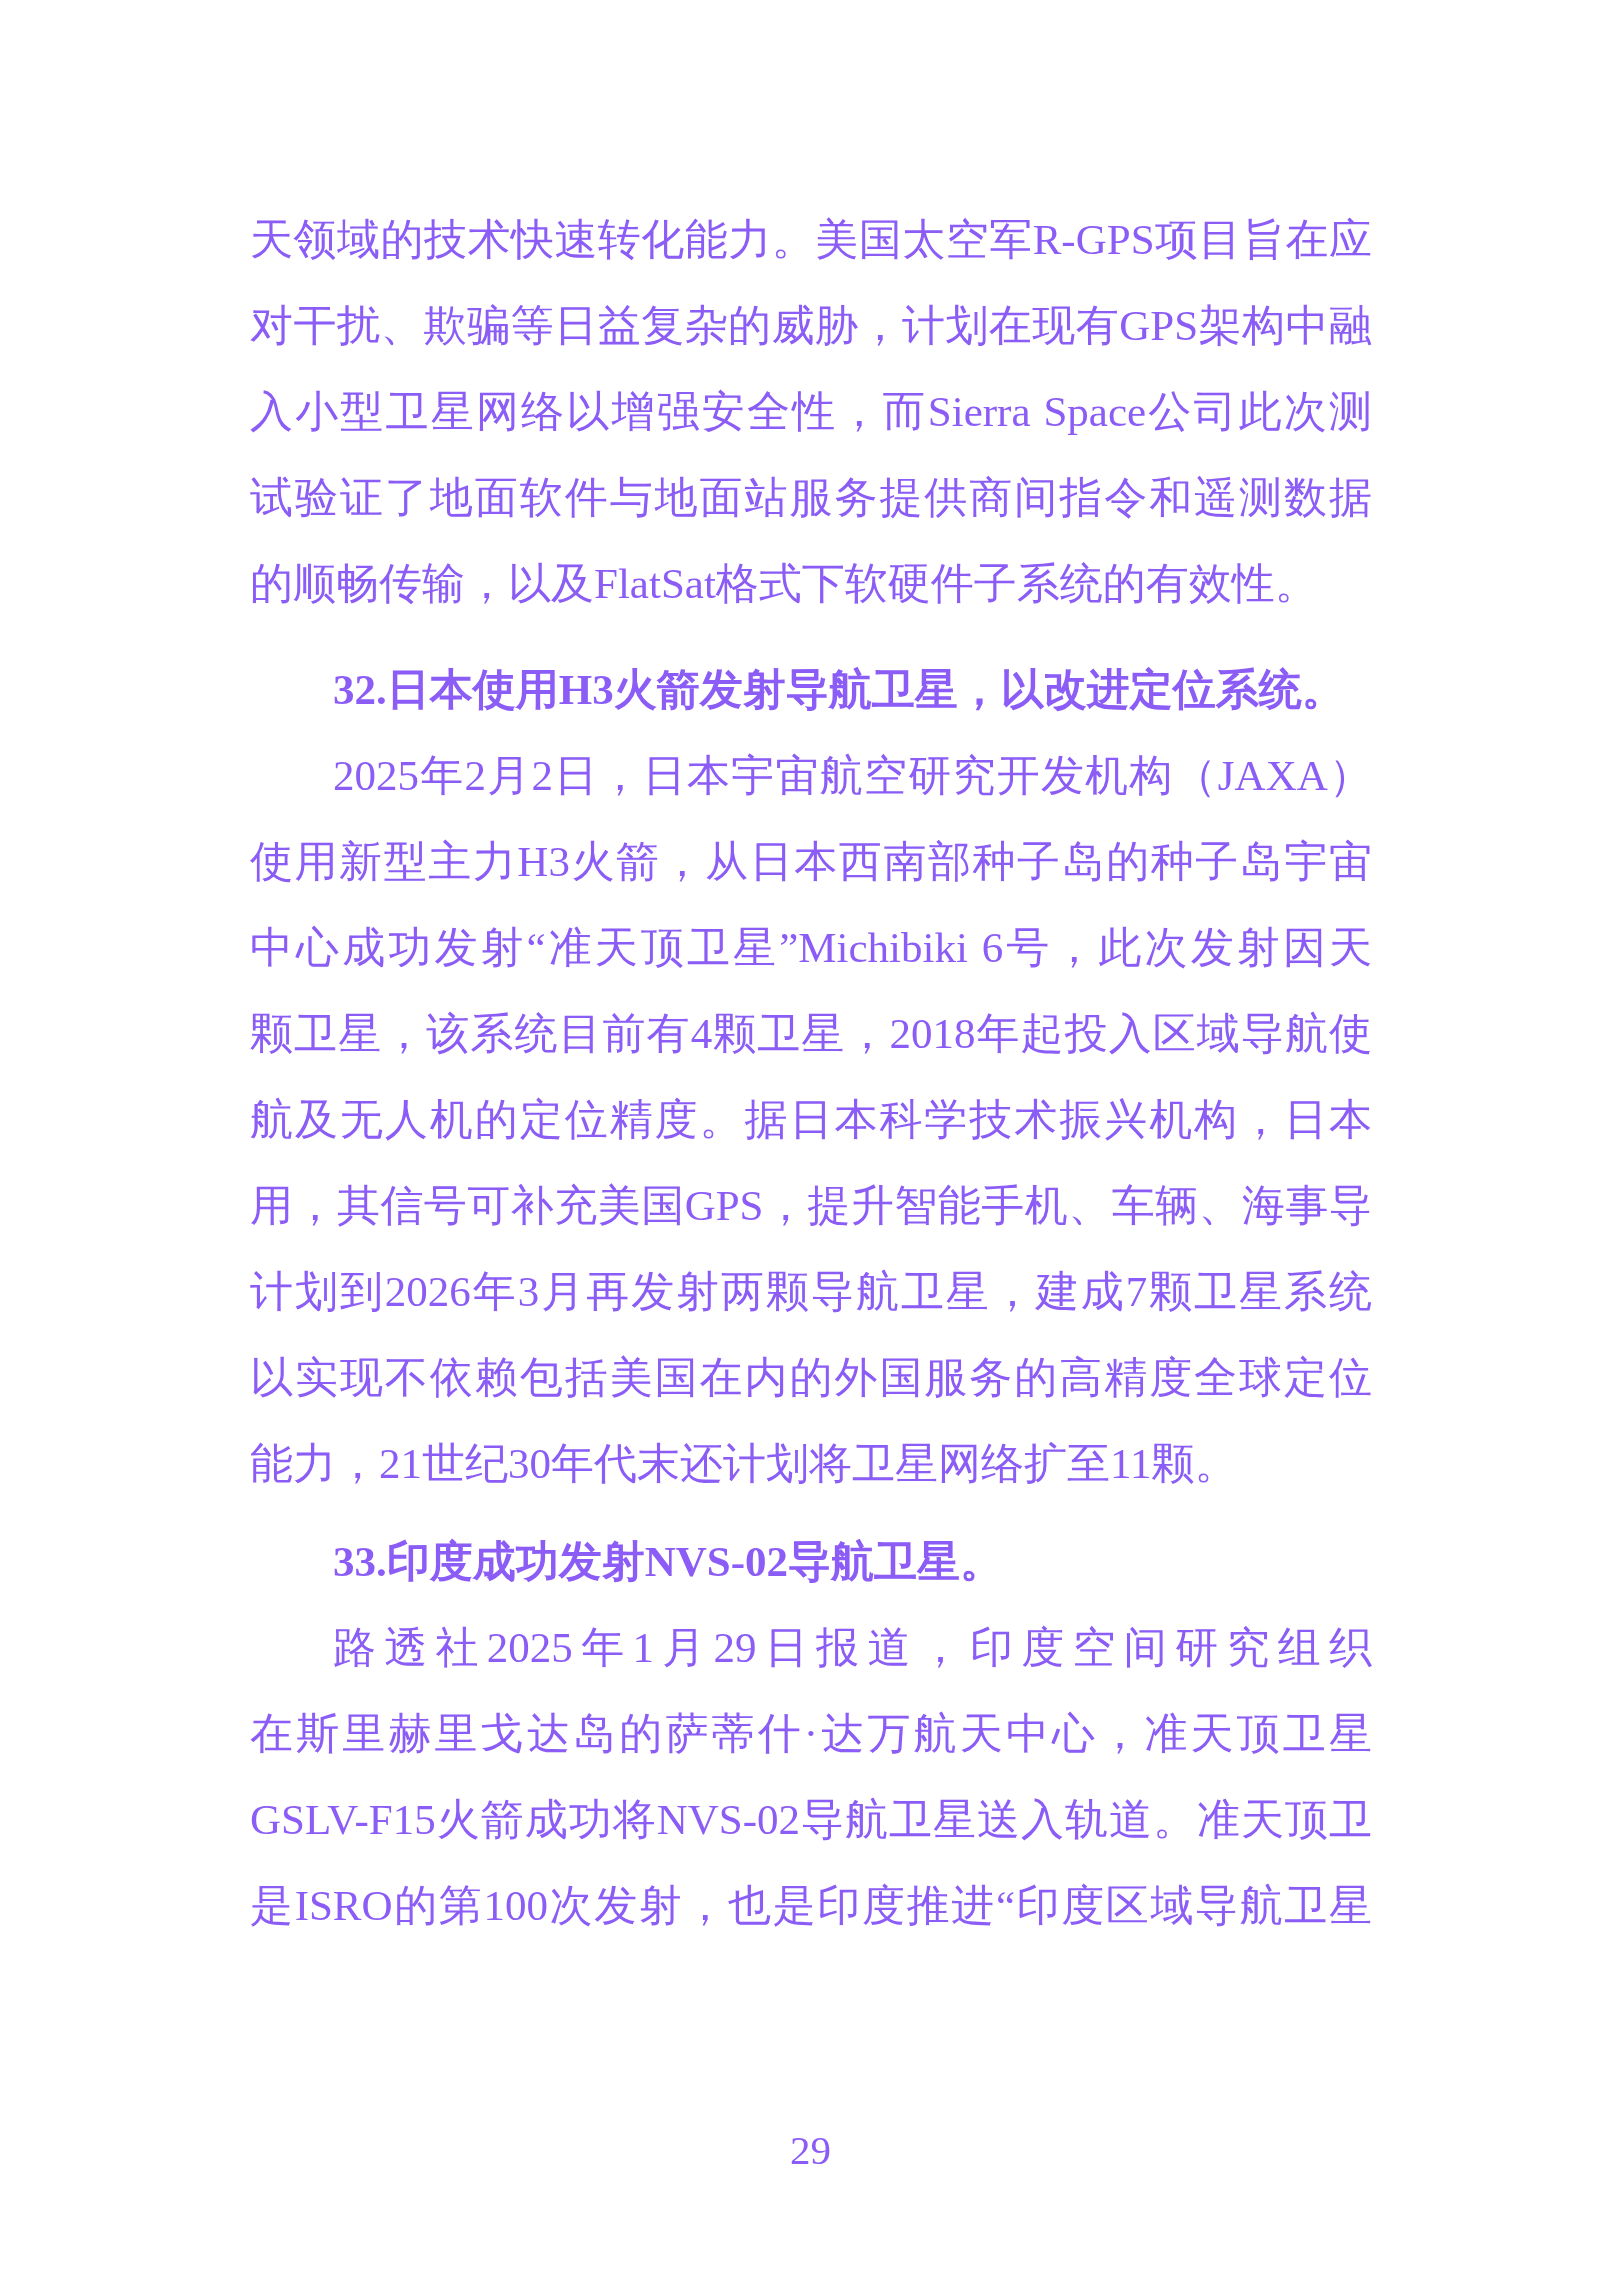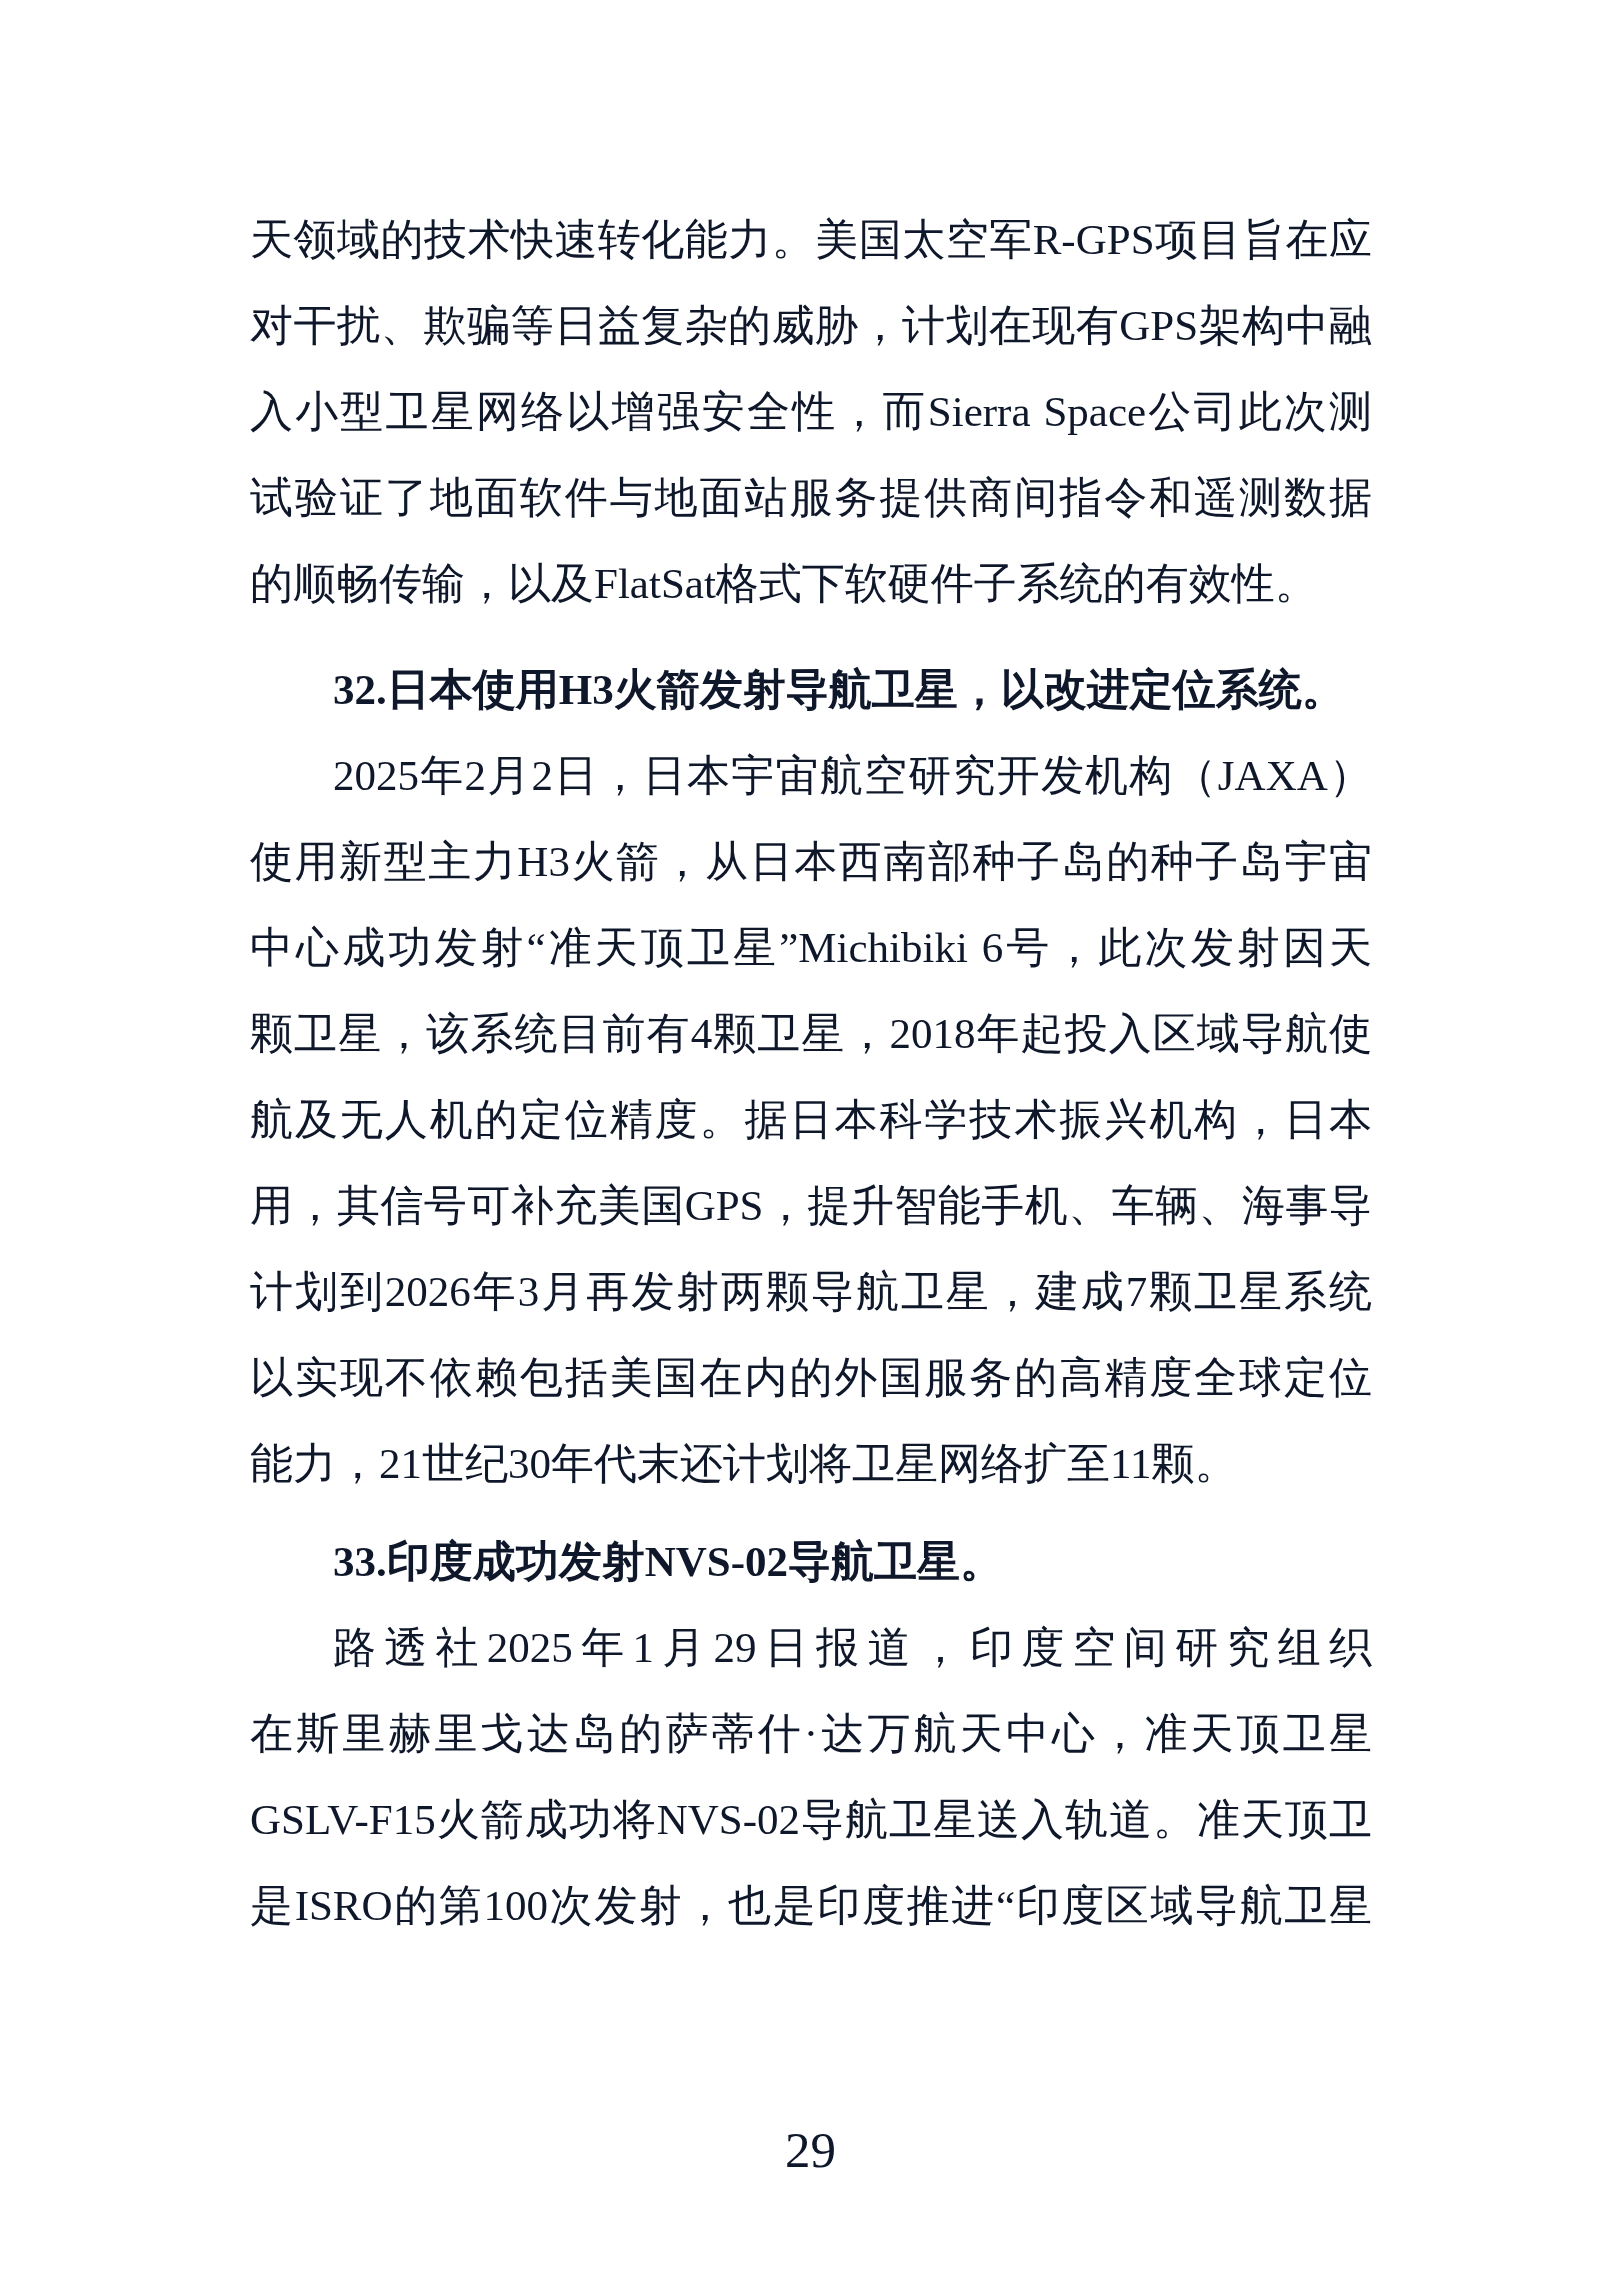--- a/index.html
+++ b/index.html
@@ -1,21 +1,21 @@
 <!DOCTYPE html>
 <html><head>
 <meta charset="utf-8">
 <style>
   html, body { margin: 0; padding: 0; background: #ffffff; }
   .page {
     position: relative;
     width: 1621px;
     height: 2293px;
     background: #ffffff;
-    color: #0f172a;
+    color: #8b5cf6;
     font-family: "Liberation Serif", "DejaVu Serif", serif;
     overflow: hidden;
   }
   .textblock {
     position: absolute;
     left: 250px;
     top: 197px;
     width: 1122px;
     font-size: 43px;
     line-height: 86px;
@@ -30,21 +30,21 @@
   .indent { text-indent: 83px; }
   .heading { font-weight: bold; }
   .h32 { margin-top: 19.6px; }
   .h33 { margin-top: 12.7px; }
   .footer {
     position: absolute;
     top: 2127px;
     left: 0;
     width: 100%;
     text-align: center;
-    font-size: 51px;
+    font-size: 41px;
     line-height: 47px;
   }
 </style>
 </head>
 <body>
 
 <div class="page">
   <div class="textblock">
 
     <div class="tline fill">天领域的技术快速转化能力。美国太空军R-GPS项目旨在应</div>

